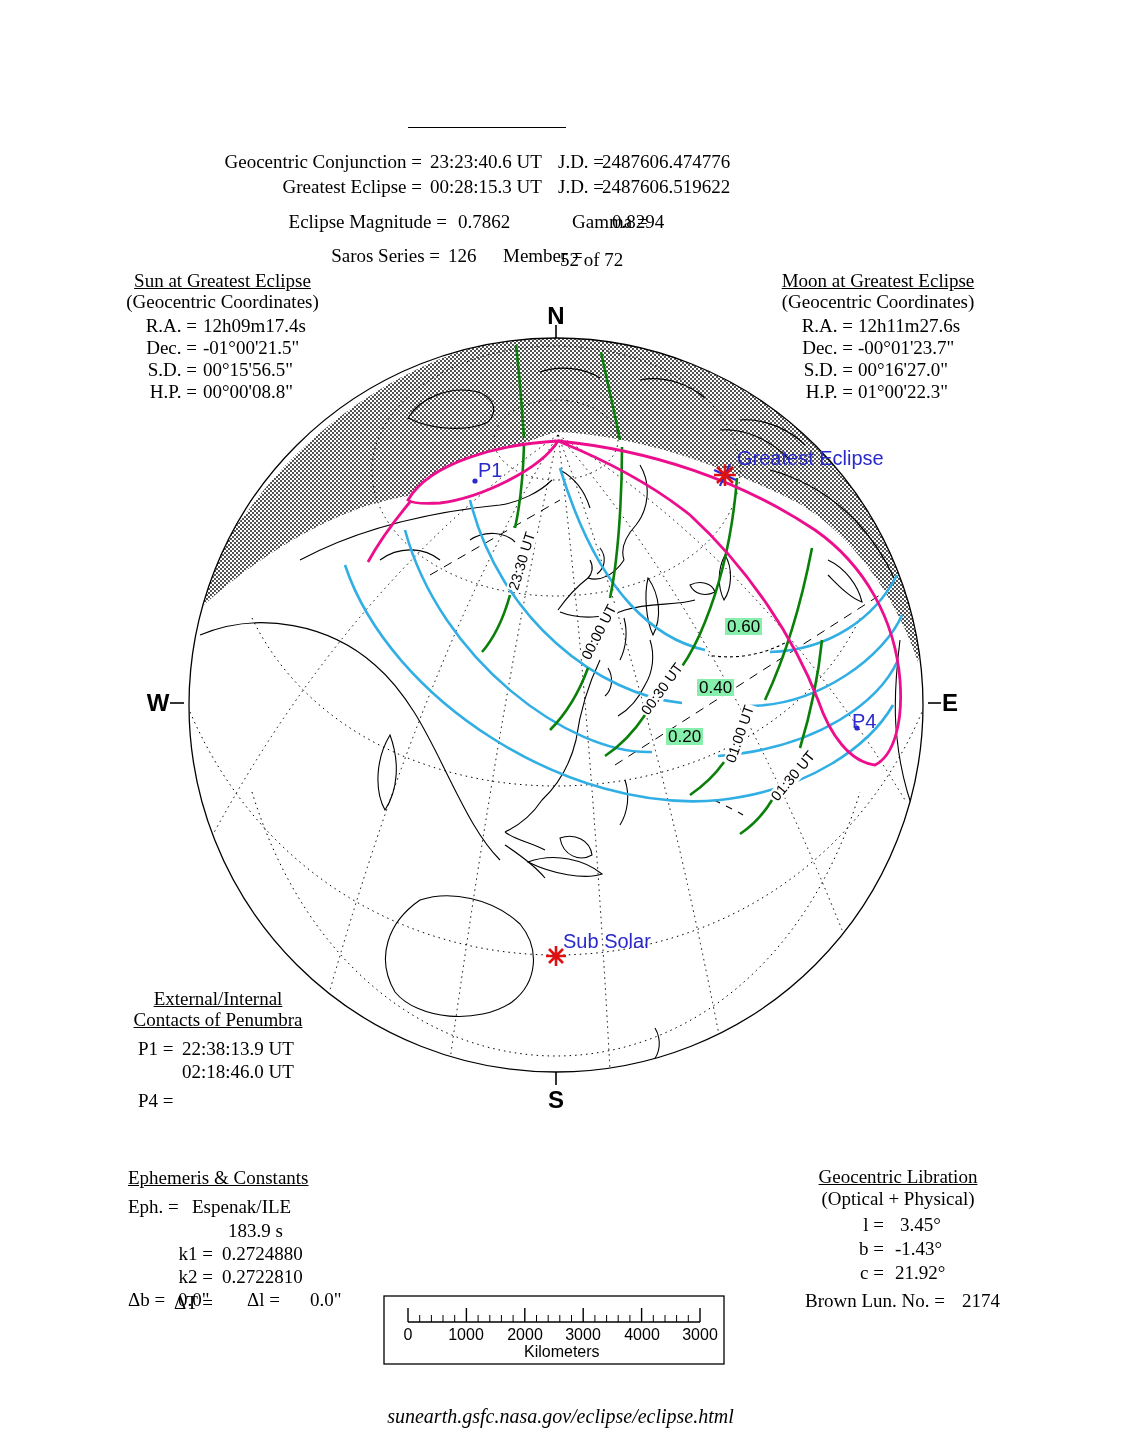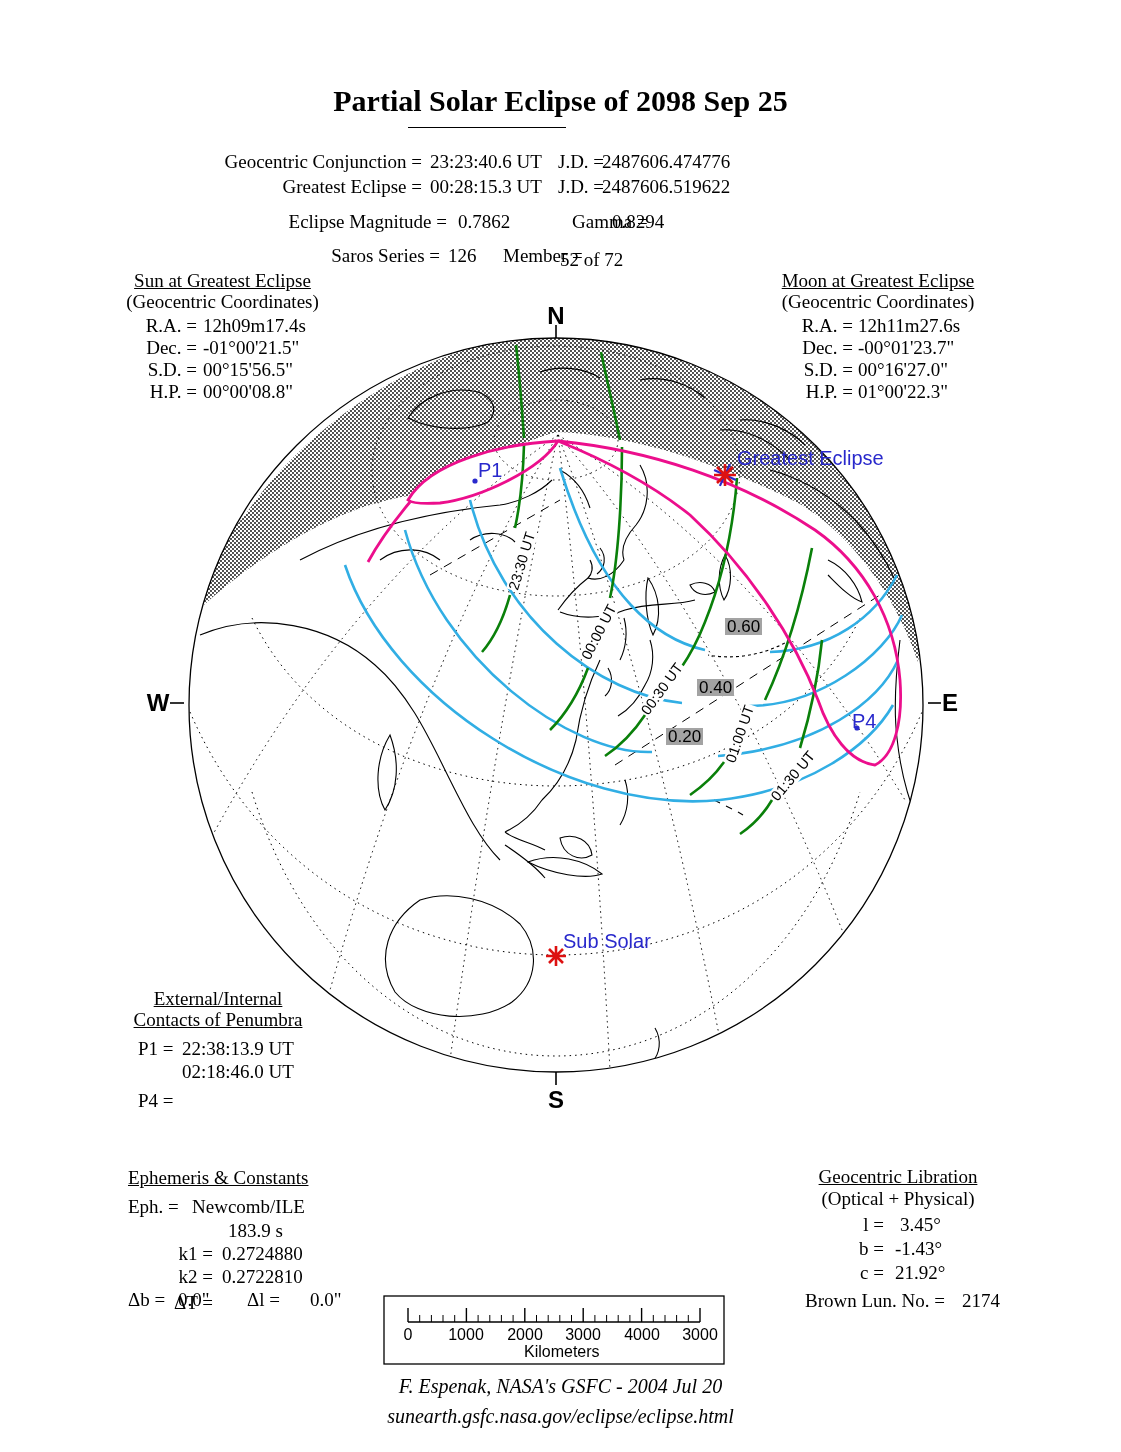--- a/index.html
+++ b/index.html
@@ -5,21 +5,21 @@
   html,body{margin:0;padding:0;background:#fff;}
   #page{position:relative;width:1121px;height:1452px;background:#fff;overflow:hidden;
         font-family:"Liberation Serif",serif;color:#000;}
   .abs{position:absolute;white-space:nowrap;}
   .ser{font:19px/1.15 "Liberation Serif",serif;}
   .big{font:bold 30px/1.1 "Liberation Serif",serif;}
   .r{text-align:right;}
   .c{text-align:center;}
   .u{text-decoration:underline;}
   .blue{color:#2929cc;font:20px/1 "Liberation Sans",sans-serif;}
-  .mag{font:17px/1 "Liberation Sans",sans-serif;background:#a3a3a3;padding:0 2px;}
+  .mag{font:17px/1 "Liberation Sans",sans-serif;background:#86efac;padding:0 2px;}
   .ut{font:14.5px/1 "Liberation Sans",sans-serif;background:#fff;padding:0 1px;}
   .compass{font:bold 24px/1 "Liberation Sans",sans-serif;transform:translateX(-50%);}
   .ticknum{font:16px/1 "Liberation Sans",sans-serif;width:60px;margin-left:-30px;text-align:center;}
   .foot{font:italic 20px/1 "Liberation Serif",serif;left:0;width:1121px;text-align:center;}
   svg{position:absolute;left:0;top:0;}
   .lbl2{z-index:3;}
 </style>
 </head>
 <body>
 
@@ -189,21 +189,20 @@
         <line x1="618.2" y1="1315" x2="618.2" y2="1322"></line>
           <line x1="629.9" y1="1315" x2="629.9" y2="1322"></line>
         <line x1="653.3" y1="1315" x2="653.3" y2="1322"></line>
           <line x1="665.0" y1="1315" x2="665.0" y2="1322"></line>
         <line x1="676.6" y1="1315" x2="676.6" y2="1322"></line>
           <line x1="688.3" y1="1315" x2="688.3" y2="1322"></line>
       </g>
     </g>
   </svg>
 
-  <div class="abs big lbl2" style="left:0;top:84;width:1121px;text-align:center;top:84px;">Partial Solar Eclipse of  2098 Sep 25</div>
   <div class="abs" style="left:408px;top:127px;width:158px;border-top:1.5px solid #000;"></div>
 
   <div class="abs ser r" style="left:180px;top:151px;width:242px;">Geocentric Conjunction =</div>
   <div class="abs ser" style="left:430px;top:151px;">23:23:40.6 UT</div>
   <div class="abs ser" style="left:558px;top:151px;">J.D. =</div>
   <div class="abs ser" style="left:602px;top:151px;">2487606.474776</div>
 
   <div class="abs ser r" style="left:180px;top:176px;width:242px;">Greatest Eclipse =</div>
   <div class="abs ser" style="left:430px;top:176px;">00:28:15.3 UT</div>
   <div class="abs ser" style="left:558px;top:176px;">J.D. =</div>
@@ -263,21 +262,21 @@
 
   <div class="abs ser u c" style="left:118px;top:988px;width:200px;">External/Internal</div>
   <div class="abs ser u c" style="left:118px;top:1009px;width:200px;">Contacts of Penumbra</div>
   <div class="abs ser" style="left:138px;top:1038px;">P1 =</div>
   <div class="abs ser" style="left:182px;top:1038px;">22:38:13.9 UT</div>
   <div class="abs ser" style="left:138px;top:1061px;margin-top:29px;">P4 =</div>
   <div class="abs ser" style="left:182px;top:1061px;">02:18:46.0 UT</div>
 
   <div class="abs ser u" style="left:128px;top:1167px;">Ephemeris &amp; Constants</div>
   <div class="abs ser" style="left:128px;top:1196px;">Eph. =</div>
-  <div class="abs ser" style="left:192px;top:1196px;">Newcomb/ILE</div>
+  <div class="abs ser" style="left:192px;top:1196px;">Espenak/ILE</div>
   <div class="abs ser r" style="left:120px;top:1292px;width:93px;">ΔT =</div>
   <div class="abs ser" style="left:228px;top:1220px;">183.9 s</div>
   <div class="abs ser r" style="left:120px;top:1243px;width:93px;">k1 =</div>
   <div class="abs ser" style="left:222px;top:1243px;">0.2724880</div>
   <div class="abs ser r" style="left:120px;top:1266px;width:93px;">k2 =</div>
   <div class="abs ser" style="left:222px;top:1266px;">0.2722810</div>
   <div class="abs ser" style="left:128px;top:1289px;">Δb =</div>
   <div class="abs ser" style="left:178px;top:1289px;">0.0"</div>
   <div class="abs ser" style="left:247px;top:1289px;">Δl =</div>
   <div class="abs ser" style="left:310px;top:1289px;">0.0"</div>
@@ -294,16 +293,15 @@
   <div class="abs ser" style="left:962px;top:1290px;">2174</div>
 
   <div class="abs ticknum" style="left:408px;top:1327px;">0</div>
   <div class="abs ticknum" style="left:466px;top:1327px;">1000</div>
   <div class="abs ticknum" style="left:525px;top:1327px;">2000</div>
   <div class="abs ticknum" style="left:583px;top:1327px;">3000</div>
   <div class="abs ticknum" style="left:642px;top:1327px;">4000</div>
   <div class="abs ticknum" style="left:700px;top:1327px;">3000</div>
   <div class="abs ticknum" style="left:554px;top:1344px;">Kilometers</div>
 
-  <div class="abs foot" style="top:1376px;">F. Espenak, NASA's GSFC -  2004 Jul 20</div>
   <div class="abs foot" style="top:1406px;">sunearth.gsfc.nasa.gov/eclipse/eclipse.html</div>
 
 </div>
 
 </body></html>

